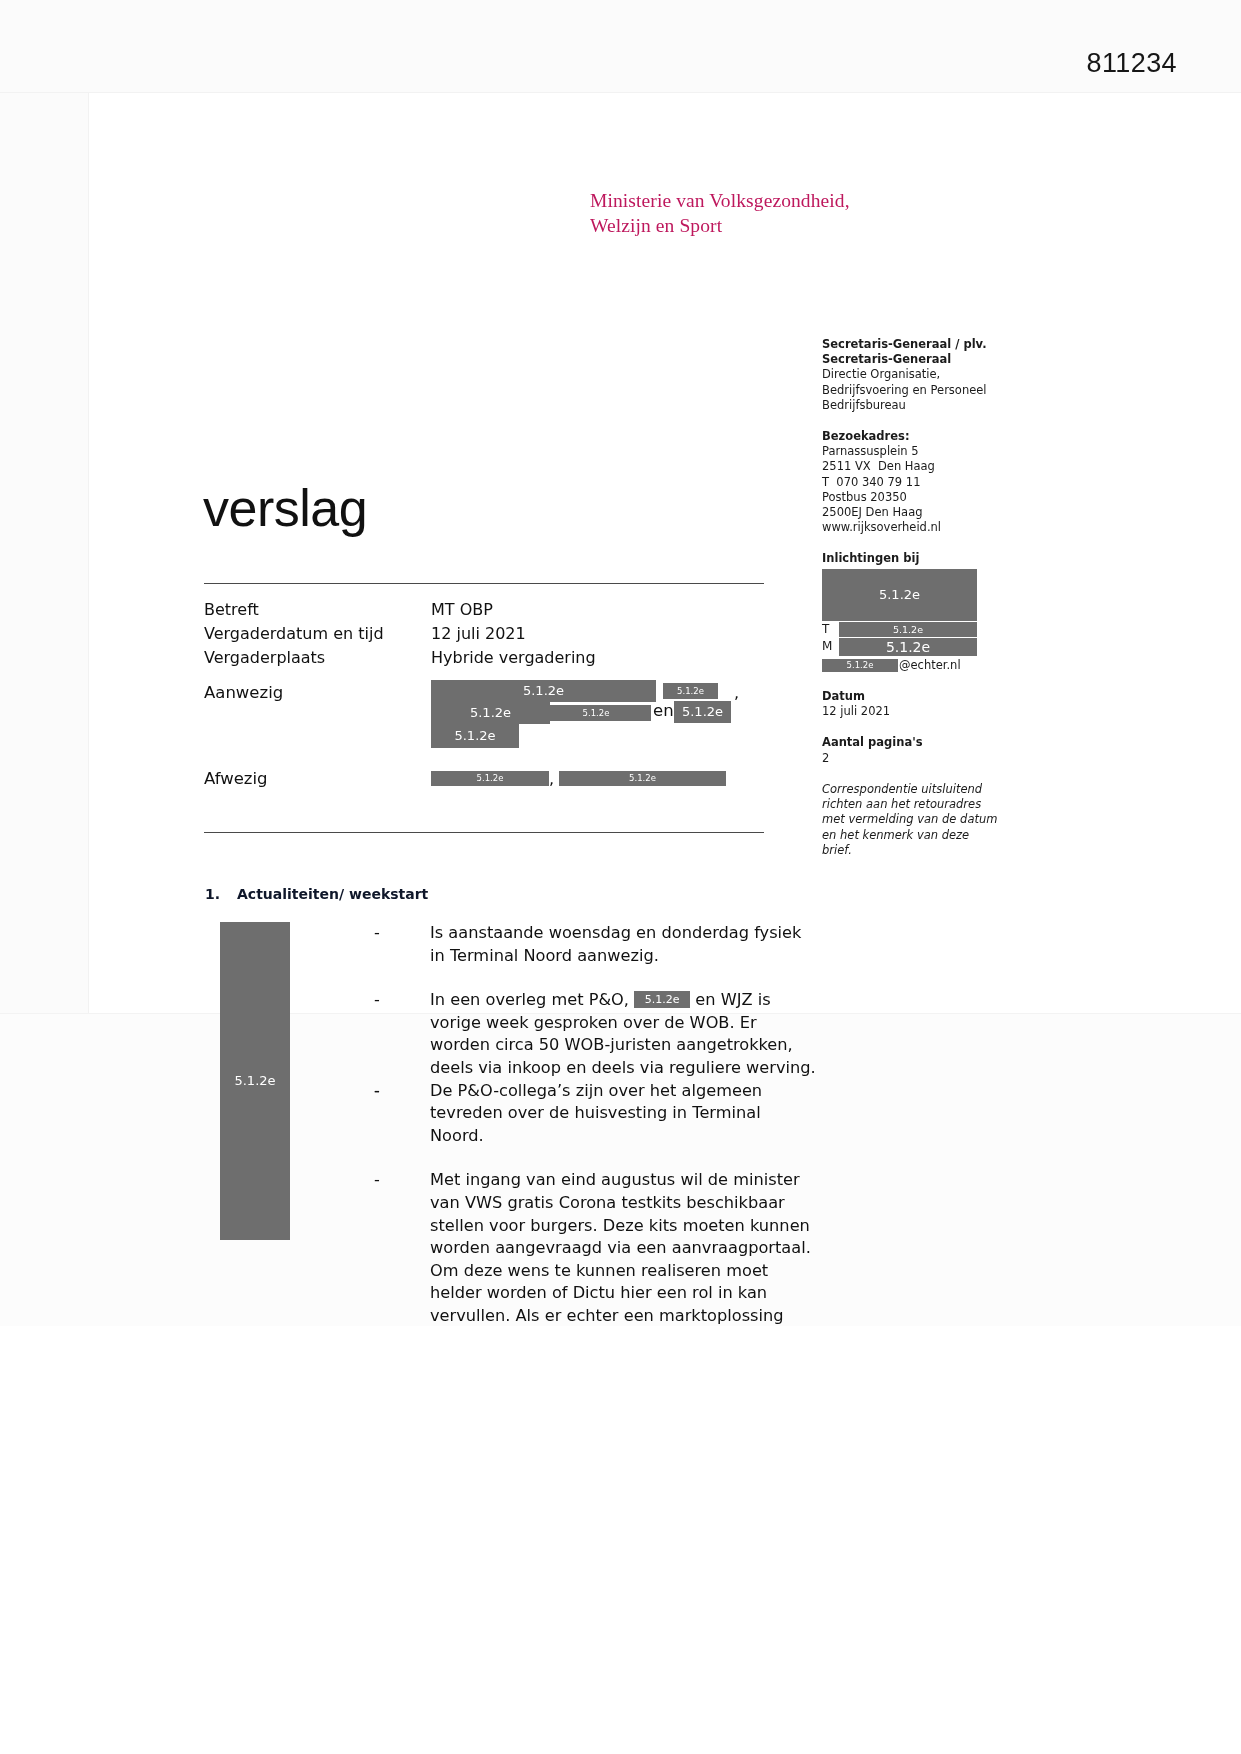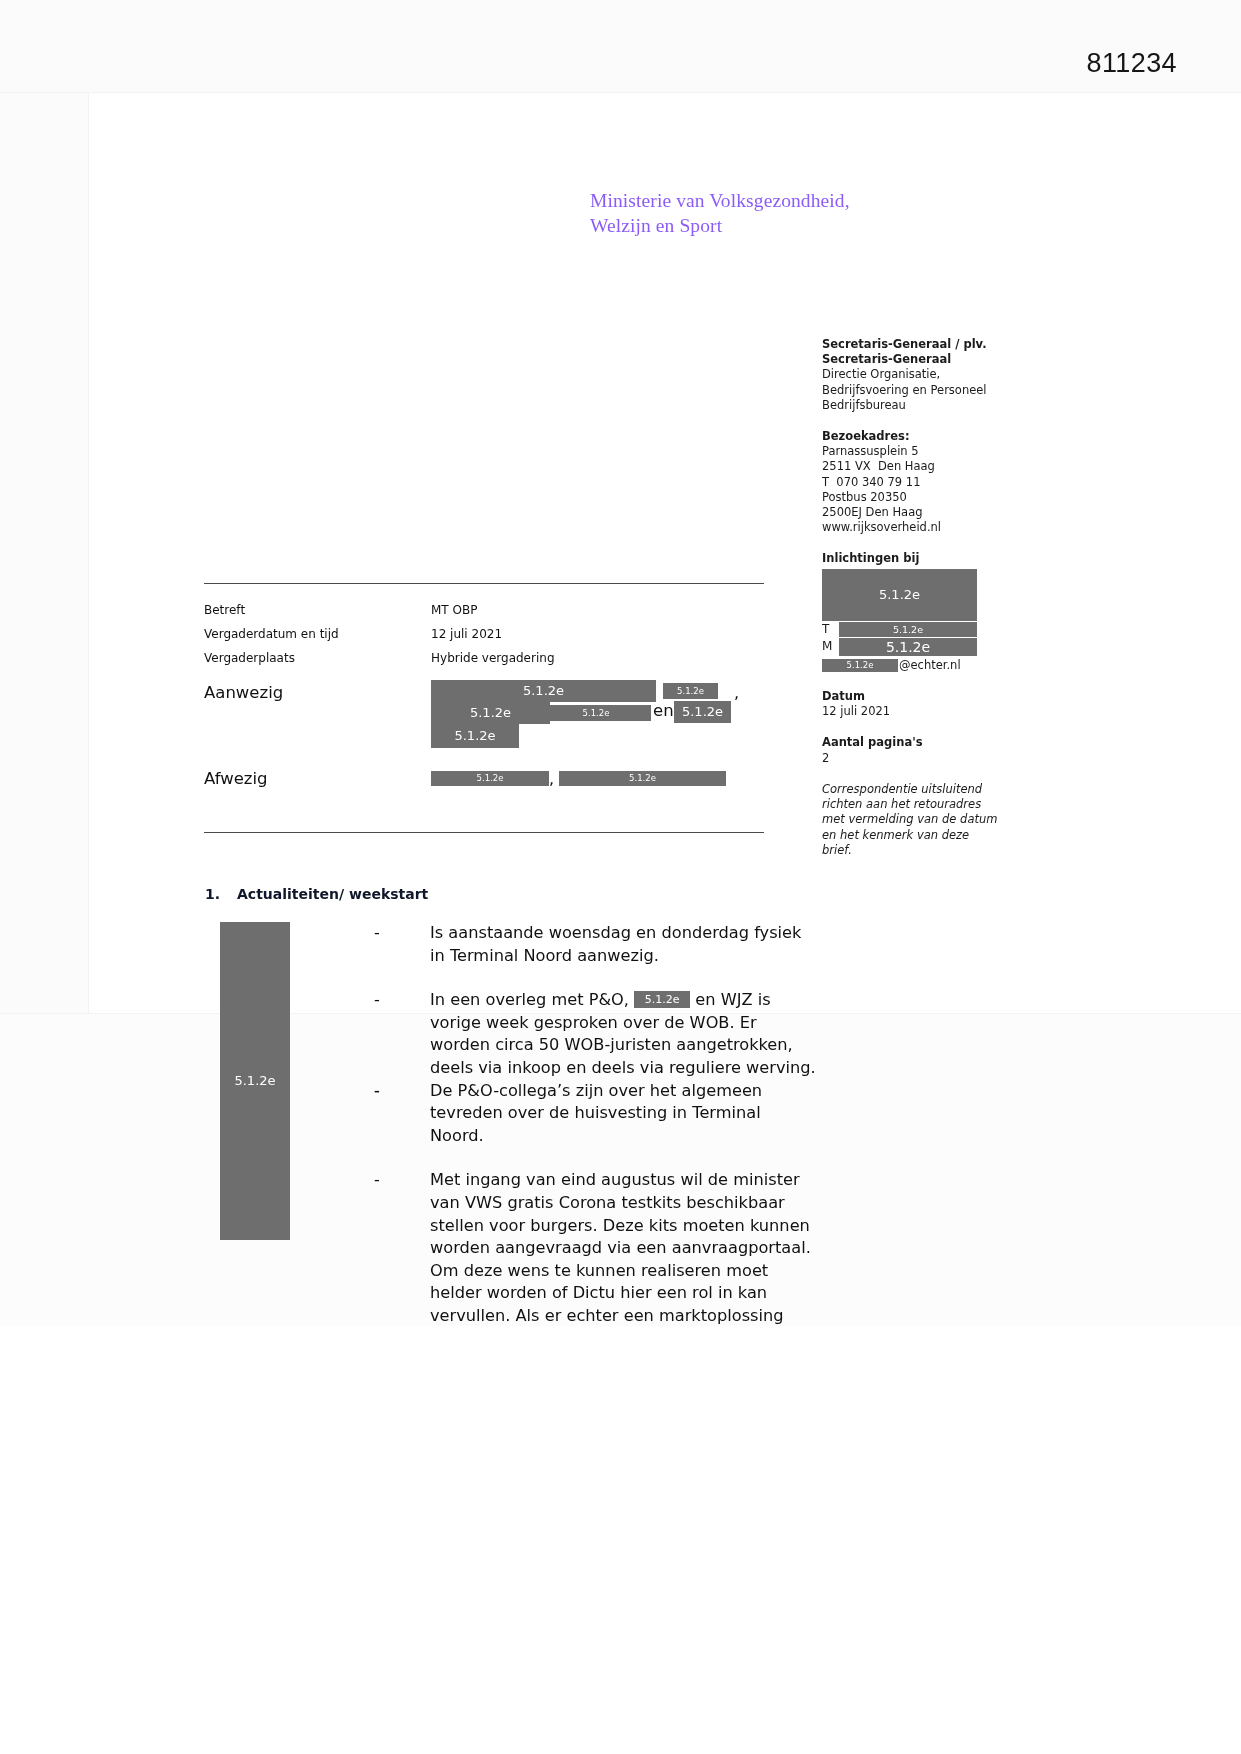--- a/index.html
+++ b/index.html
@@ -49,21 +49,21 @@
     font-family: "Liberation Sans", sans-serif;
   }
 
   .ministry {
     position: absolute;
     left: 590px;
     top: 188px;
     font-family: "Liberation Serif", serif;
     font-size: 19.5px;
     line-height: 25px;
-    color: #8b5cf6;
+    color: #be185d;
     letter-spacing: 0.1px;
   }
 
   
   .sidebar {
     position: absolute;
     left: 822px;
     top: 321px;
     width: 190px;
     font-size: 11.5px;
@@ -126,21 +126,21 @@
     border-top: 1.6px solid #4a4a4a;
   }
   .rule-top { top: 583px; }
   .rule-bottom { top: 832px; }
 
   .meta {
     position: absolute;
     left: 204px;
     top: 598px;
     width: 565px;
-    font-size: 12px;
+    font-size: 16px;
     color: #111111;
     line-height: 24px;
   }
   .meta-row { display: flex; align-items: flex-start; }
   .meta-label { width: 227px; flex: 0 0 227px; }
   .meta-value { flex: 1; }
 
   .attend {
     position: absolute;
     left: 204px;
@@ -315,20 +315,21 @@
 
     <div class="sb-block sb-italic">
       <div class="sb-line">Correspondentie uitsluitend</div>
       <div class="sb-line">richten aan het retouradres</div>
       <div class="sb-line">met vermelding van de datum</div>
       <div class="sb-line">en het kenmerk van deze</div>
       <div class="sb-line">brief.</div>
     </div>
   </div>
 
+  <div class="title">verslag</div>
 
   <div class="rule rule-top"></div>
 
   <div class="meta">
     <div class="meta-row">
       <span class="meta-label">Betreft</span>
       <span class="meta-value">MT OBP</span>
     </div>
     <div class="meta-row">
       <span class="meta-label">Vergaderdatum en tijd</span>

